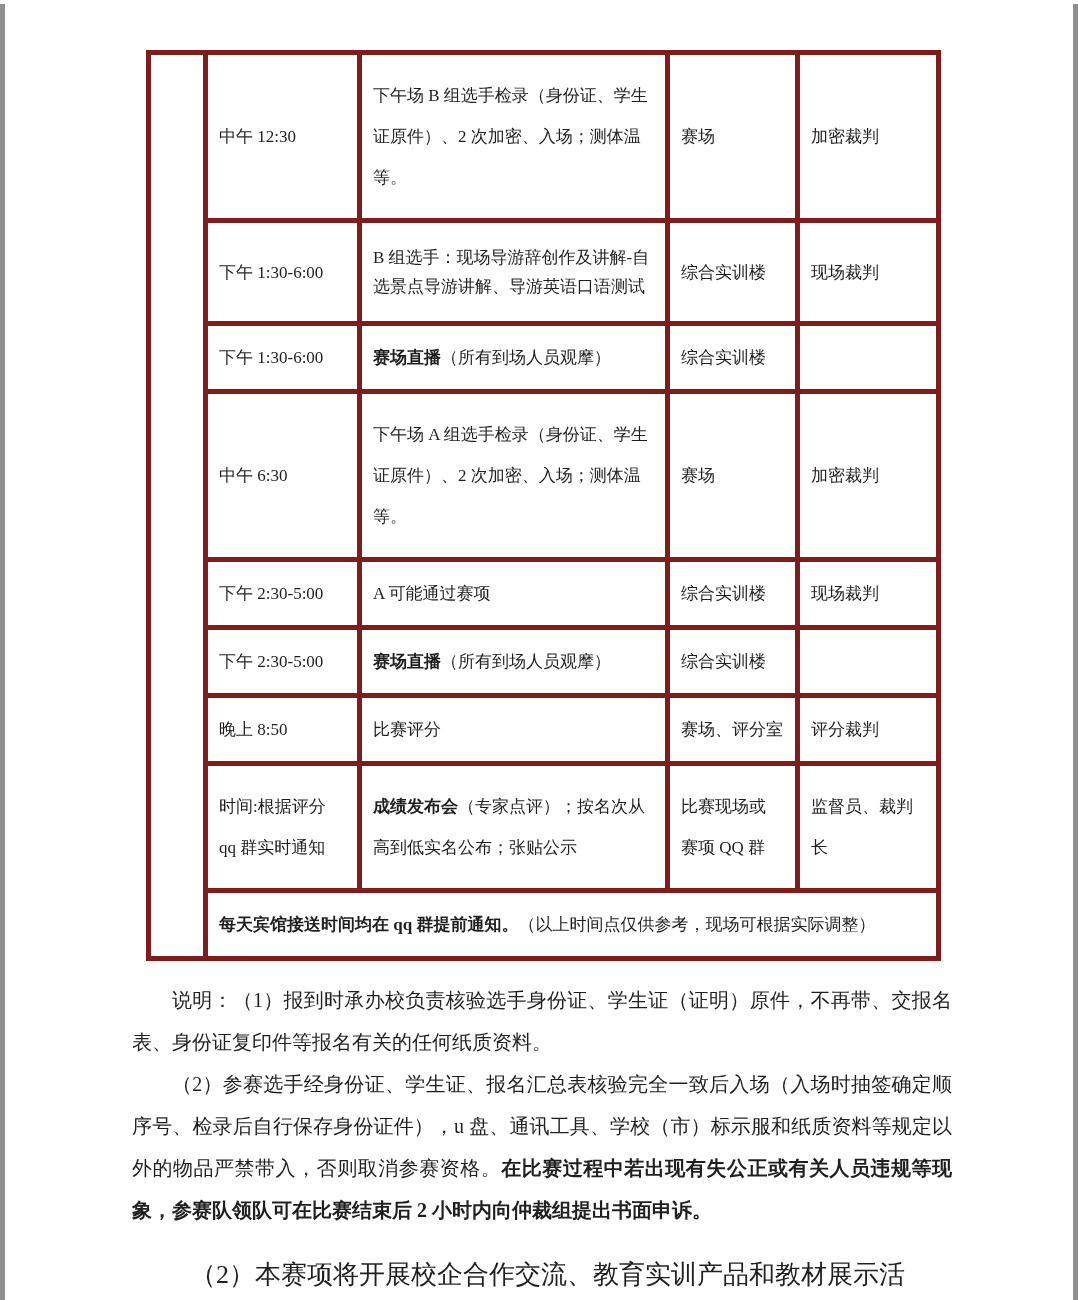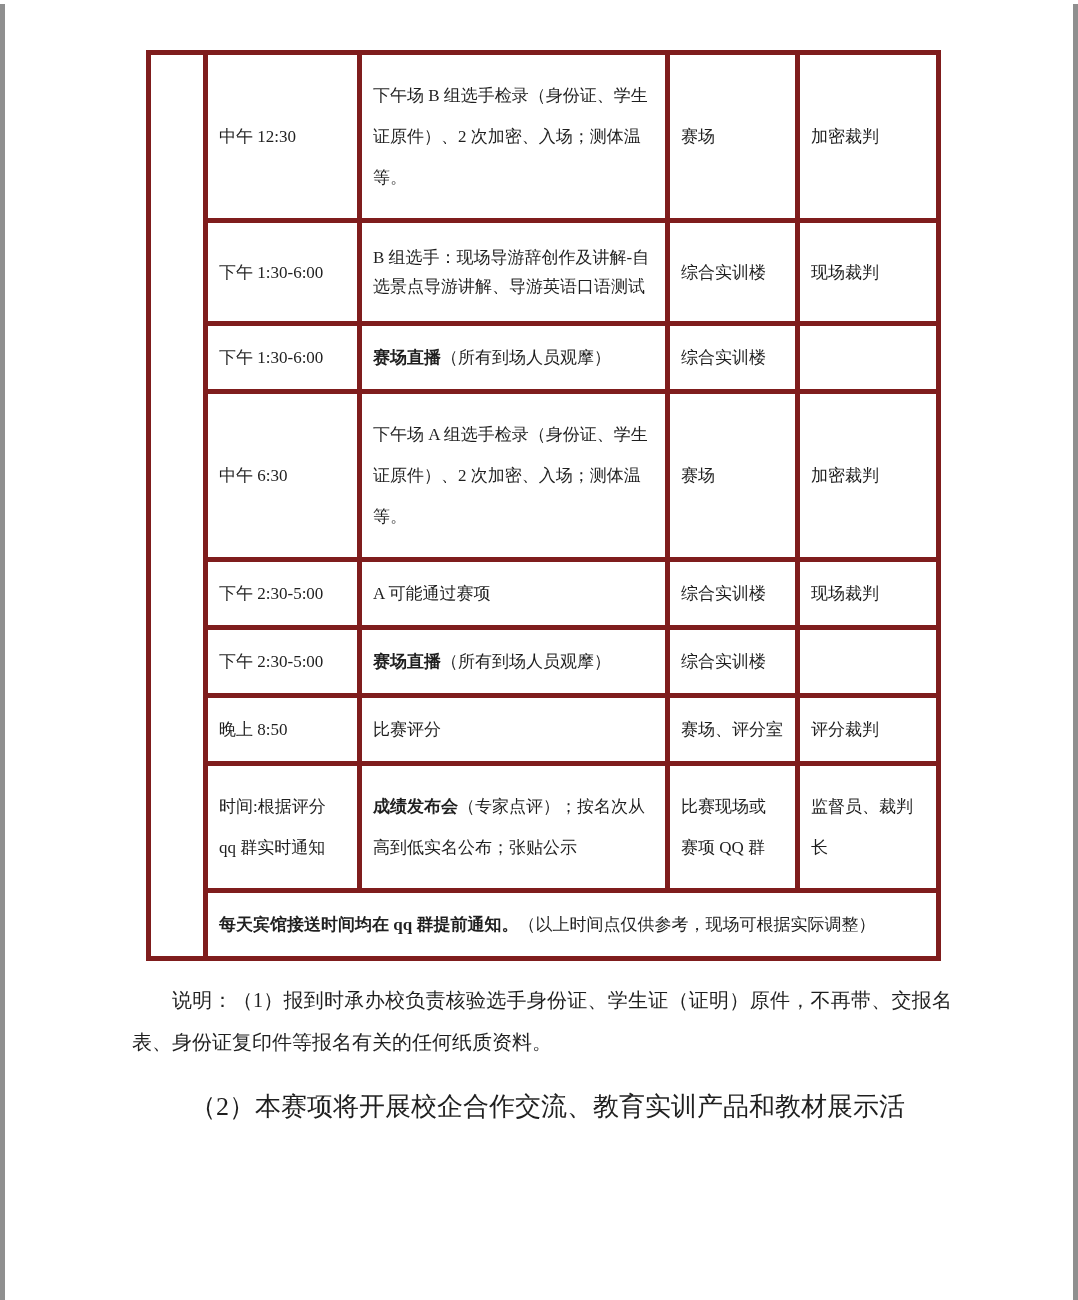--- a/index.html
+++ b/index.html
@@ -161,20 +161,21 @@
           <td class="wide">监督员、裁判长</td>
         </tr>
         <tr class="r9">
           <td colspan="4"><b>每天宾馆接送时间均在 qq 群提前通知。</b><span>（以上时间点仅供参考，现场可根据实际调整）</span></td>
         </tr>
       </tbody>
     </table>
 
     <div class="notes">
       <p><span>说明：（1）报到时承办校负责核验选手身份证、学生证（证明）原件，不再带、交报名表、身份证复印件等报名有关的任何纸质资料。</span></p>
+      <p><span>（2）参赛选手经身份证、学生证、报名汇总表核验完全一致后入场（入场时抽签确定顺序号、检录后自行保存身份证件），u 盘、通讯工具、学校（市）标示服和纸质资料等规定以外的物品严禁带入，否则取消参赛资格。</span><b>在比赛过程中若出现有失公正或有关人员违规等现象，参赛队领队可在比赛结束后 2 小时内向仲裁组提出书面申诉。</b></p>
     </div>
 
     <div class="section">
       <p>（2）本赛项将开展校企合作交流、教育实训产品和教材展示活</p>
     </div>
 
   </div>
 </div>
 
 </body></html>

